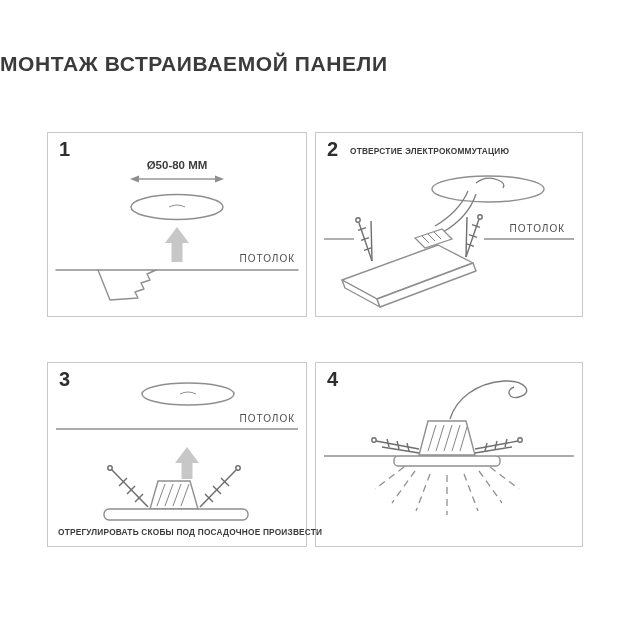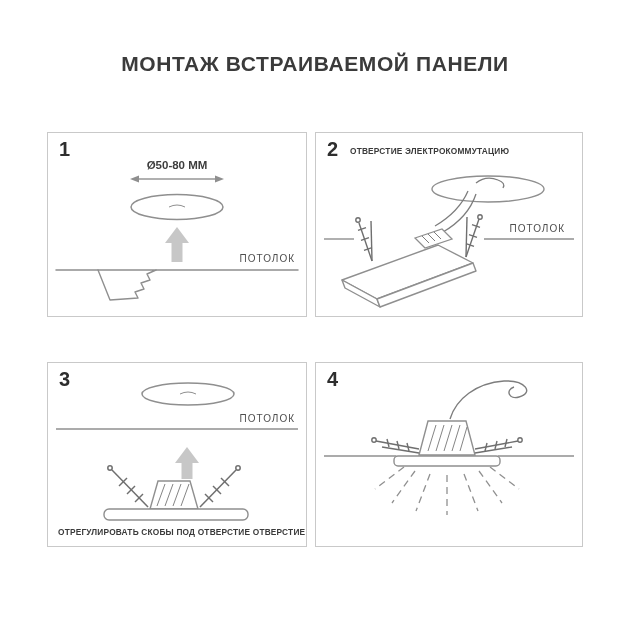--- a/index.html
+++ b/index.html
@@ -5,21 +5,20 @@
   * { box-sizing: border-box; }
   html, body { margin: 0; padding: 0; }
   body {
     width: 630px; height: 630px;
     background: #ffffff;
     font-family: "Liberation Sans", sans-serif;
   }
   .page { position: relative; width: 630px; height: 630px; background: #fff; overflow: hidden; }
   .title {
     position: absolute; top: 52px; left: 0; width: 100%;
-    text-align: center;
     font-size: 21px; font-weight: bold; color: #3b3b3b;
     letter-spacing: 0.6px;
   }
   .panel {
     position: absolute;
     background: #fff;
     border: 1px solid #c9c9c9;
   }
   .panel svg { position: absolute; inset: 0; width: 100%; height: 100%; display: block; }
   .step-number {
@@ -110,21 +109,21 @@
         <line x1="150" y1="110.7" x2="158" y2="113.3"></line>
         <line x1="153" y1="101.7" x2="161" y2="104.3"></line>
         <line x1="156" y1="91.7" x2="164" y2="94.3"></line>
         <circle cx="164" cy="84" r="2.2"></circle>
       </g>
     </svg>
   </div>
 
   <div id="p3" class="panel">
     <div class="step-number">3</div>
-    <div class="caption bottom">ОТРЕГУЛИРОВАТЬ СКОБЫ ПОД ОТВЕРСТИЕ ОТВЕРСТИЕ</div>
+    <div class="caption bottom">ОТРЕГУЛИРОВАТЬ СКОБЫ ПОД ПОСАДОЧНОЕ ПРОИЗВЕСТИ</div>
     <svg viewBox="0 0 258 183">
       <ellipse cx="140" cy="31" rx="46" ry="11" fill="#fff" stroke="#8f8f8f" stroke-width="1.5"></ellipse>
       <path d="M132,31 q8,-4 16,0" fill="none" stroke="#8f8f8f" stroke-width="1"></path>
       <line x1="8" y1="66" x2="250" y2="66" stroke="#8f8f8f" stroke-width="1.5"></line>
       <text x="247" y="59" text-anchor="end" font-size="10" letter-spacing="1" fill="#4f4f4f">ПОТОЛОК</text>
       <path d="M139,84 L151,100 L144.5,100 L144.5,116 L133.5,116 L133.5,100 L127,100 Z" fill="#c7c7c7"></path>
       <g>
         <polygon points="110,118 142,118 150,146 102,146" fill="#fff" stroke="#8f8f8f" stroke-width="1.4"></polygon>
         <g stroke="#858585" stroke-width="1">
           <line x1="117" y1="121" x2="109" y2="143"></line>

